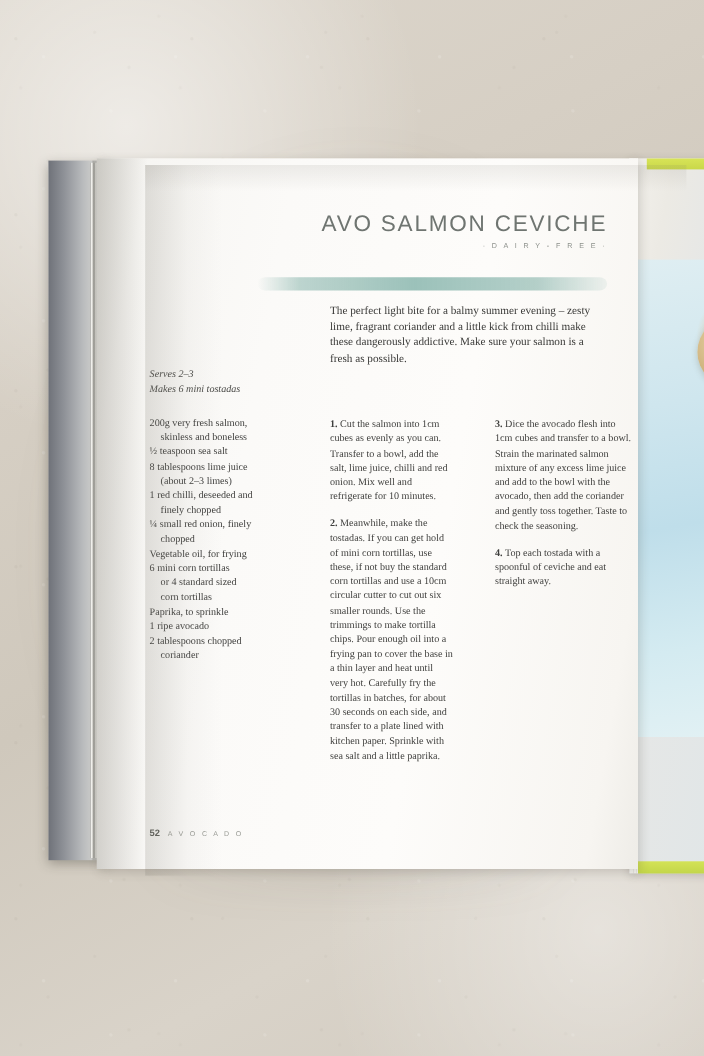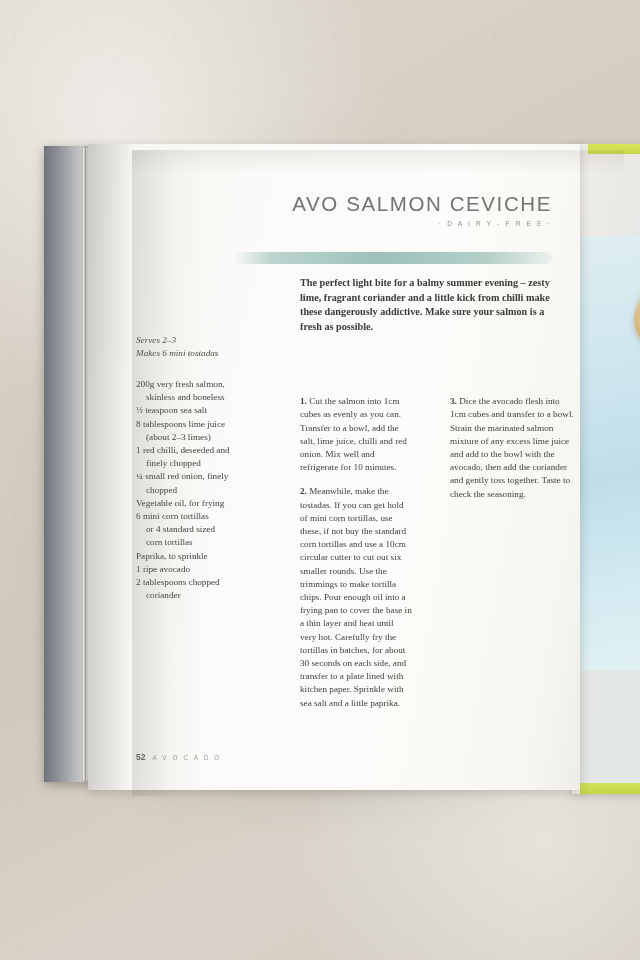--- a/index.html
+++ b/index.html
@@ -198,21 +198,21 @@
     background: linear-gradient(90deg, rgba(167,199,192,0) 0%, rgba(167,199,192,.75) 12%, rgba(150,190,182,.95) 45%, rgba(167,199,192,.85) 80%, rgba(167,199,192,.15) 100%);
     border-radius: 7px / 6px;
     filter: blur(.4px);
   }
   .intro {
     position: absolute;
     left: 172px;
     top: 108px;
     width: 252px;
     font-family: "Liberation Serif", serif;
-    font-weight: 700;
+    font-weight: 400;
     font-size: 10.2px;
     line-height: 14.6px;
     color: #3a3a38;
   }
   .serves {
     position: absolute;
     left: 8px;
     top: 166px;
     width: 128px;
     font-style: italic;
@@ -227,21 +227,21 @@
     width: 132px;
     font-size: 9.2px;
     line-height: 13.2px;
     color: #3e3e3c;
   }
   .ingredients div { margin: 0; }
   .ingredients .indent { padding-left: 10px; }
 
   .col {
     position: absolute;
-    top: 218px;
+    top: 202px;
     font-size: 9.2px;
     line-height: 13.2px;
     color: #3e3e3c;
   }
   .col-mid { left: 172px; width: 112px; }
   .col-right { left: 300px; width: 124px; margin-left: 22px; }
   .step { margin-bottom: 11px; }
   .step b { font-weight: 700; }
 
   .folio {
@@ -343,20 +343,21 @@
           <div class="">2 tablespoons chopped</div>
           <div class="indent">coriander</div>
         </div>
 
       <div class="col col-mid">
           <p class="step"><b>1.</b><span> Cut the salmon into 1cm cubes as evenly as you can. Transfer to a bowl, add the salt, lime juice, chilli and red onion. Mix well and refrigerate for 10 minutes.</span></p>
           <p class="step"><b>2.</b><span> Meanwhile, make the tostadas. If you can get hold of mini corn tortillas, use these, if not buy the standard corn tortillas and use a 10cm circular cutter to cut out six smaller rounds. Use the trimmings to make tortilla chips. Pour enough oil into a frying pan to cover the base in a thin layer and heat until very hot. Carefully fry the tortillas in batches, for about 30 seconds on each side, and transfer to a plate lined with kitchen paper. Sprinkle with sea salt and a little paprika.</span></p>
         </div>
       <div class="col col-right">
           <p class="step"><b>3.</b><span> Dice the avocado flesh into 1cm cubes and transfer to a bowl. Strain the marinated salmon mixture of any excess lime juice and add to the bowl with the avocado, then add the coriander and gently toss together. Taste to check the seasoning.</span></p>
+          <p class="step"><b>4.</b><span> Top each tostada with a spoonful of ceviche and eat straight away.</span></p>
         </div>
 
       <div class="folio">
         <span class="folio-num">52</span>
         <span class="folio-label">A V O C A D O</span>
       </div>
 
     </div>
 
     <div class="page-curve"></div>

